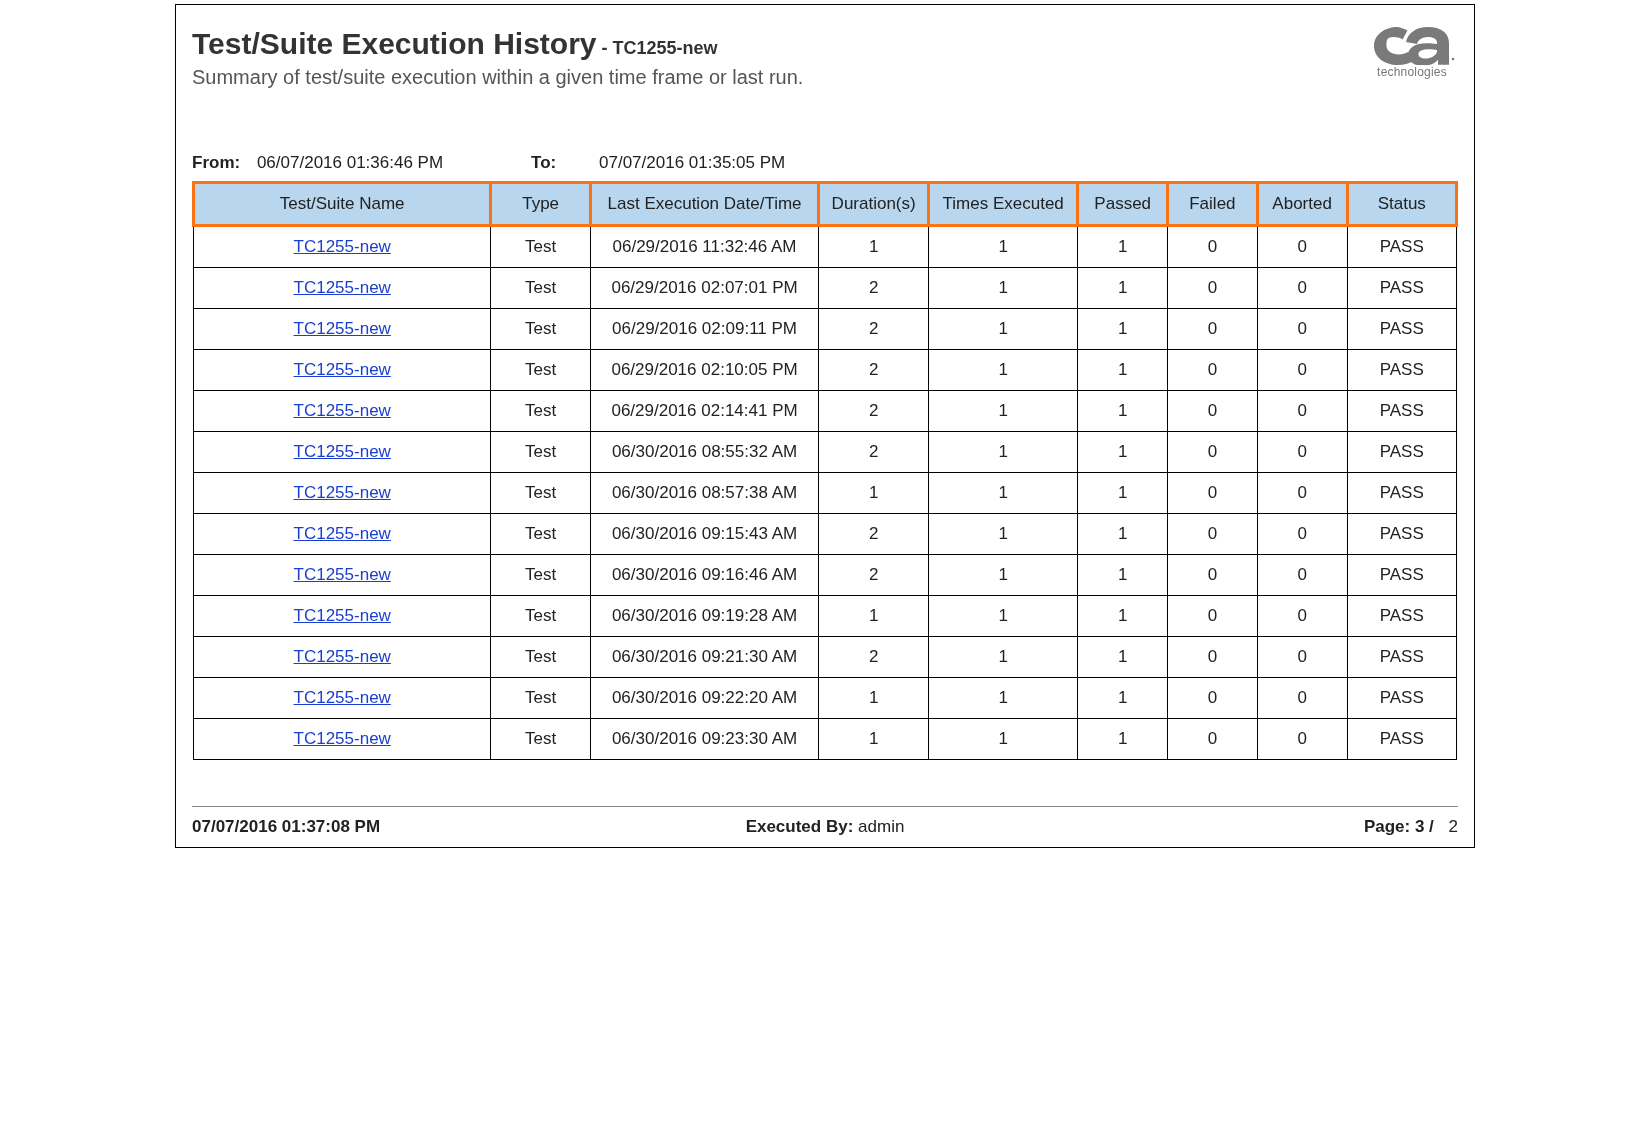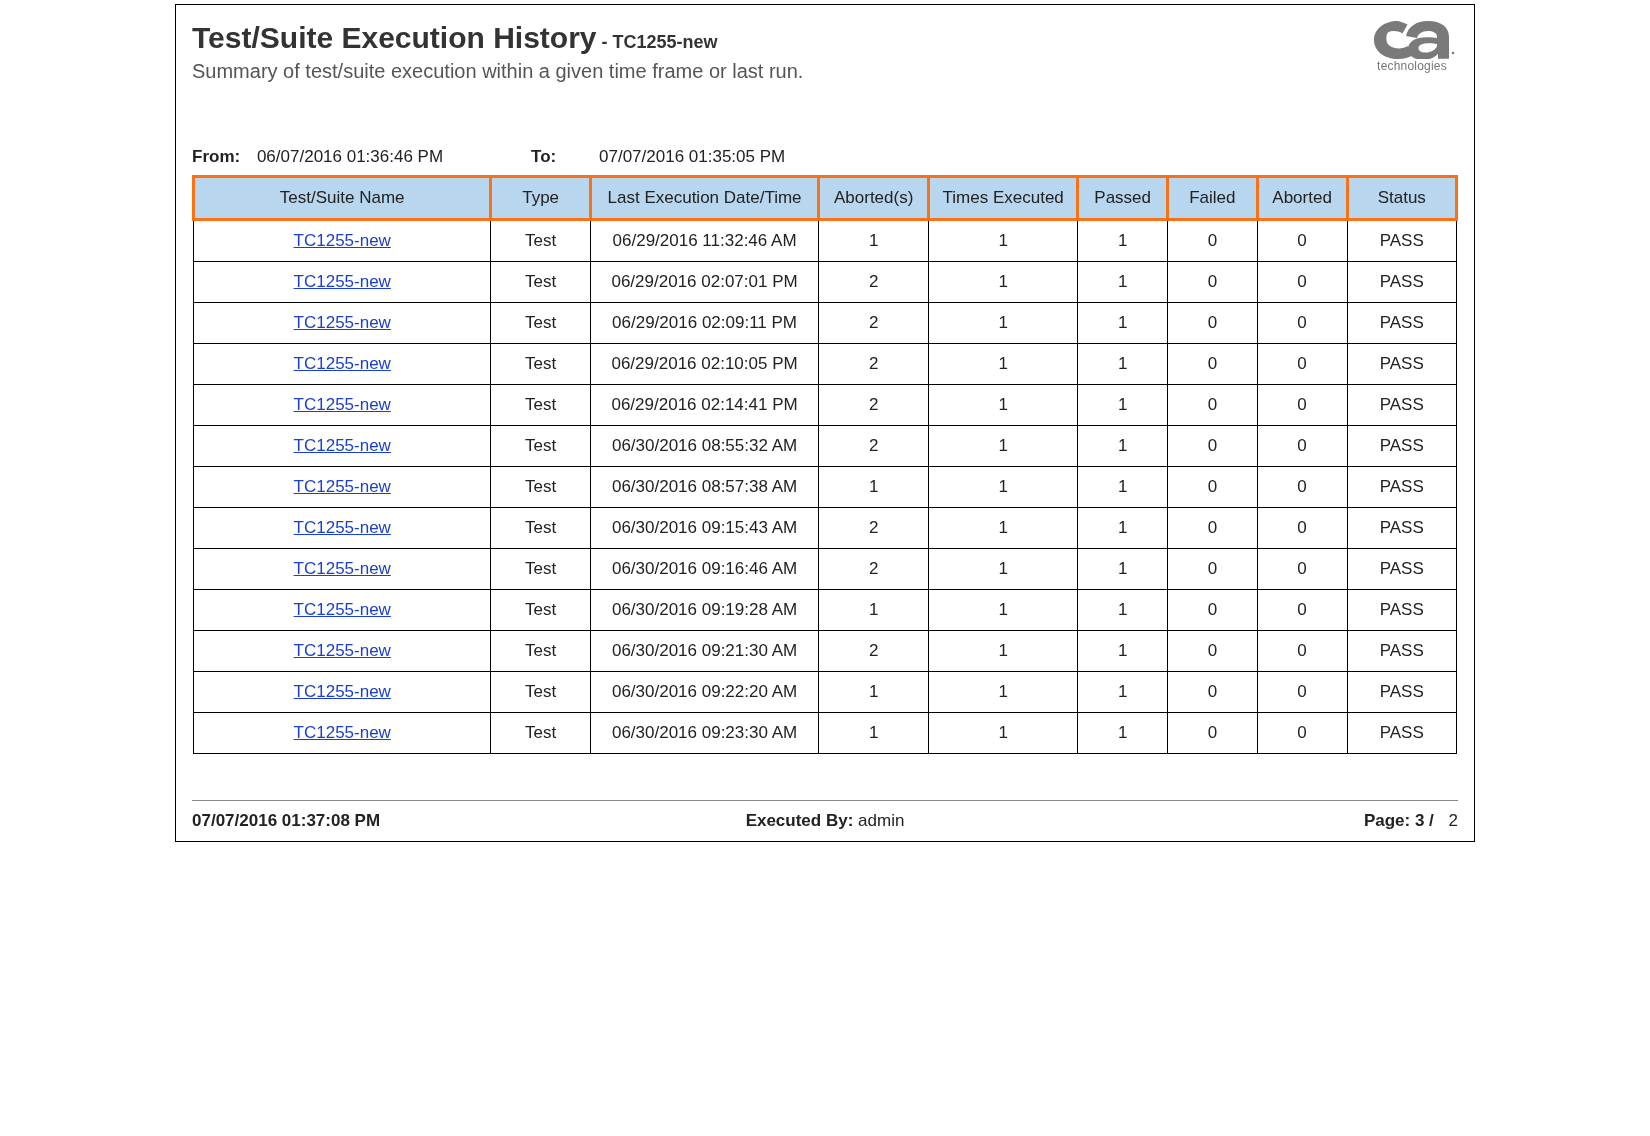--- a/index.html
+++ b/index.html
@@ -7,21 +7,21 @@
     margin: 0;
     padding: 0;
     font-family: "Segoe UI", "Helvetica Neue", Arial, sans-serif;
     background: #fff;
     color: #222;
   }
   .page {
     width: 1300px;
     margin: 4px auto;
     border: 1px solid #000;
-    padding: 16px 16px 10px 16px;
+    padding: 22px 16px 10px 16px;
     background: #fff;
     position: relative;
   }
   .header-row {
     display: flex;
     justify-content: space-between;
     align-items: flex-start;
   }
   .title-block { flex: 1; }
   .title {
@@ -160,21 +160,21 @@
         <col class="col-pass">
         <col class="col-fail">
         <col class="col-abort">
         <col class="col-stat">
     </colgroup>
     <thead>
       <tr>
         <th>Test/Suite Name</th>
         <th>Type</th>
         <th>Last Execution Date/Time</th>
-        <th>Aborted(s)</th>
+        <th>Duration(s)</th>
         <th>Times Executed</th>
         <th>Passed</th>
         <th>Failed</th>
         <th>Aborted</th>
         <th>Status</th>
       </tr>
     </thead>
     <tbody id="tbody">
         <tr>
           <td class="name"><a href="#">TC1255-new</a></td>

